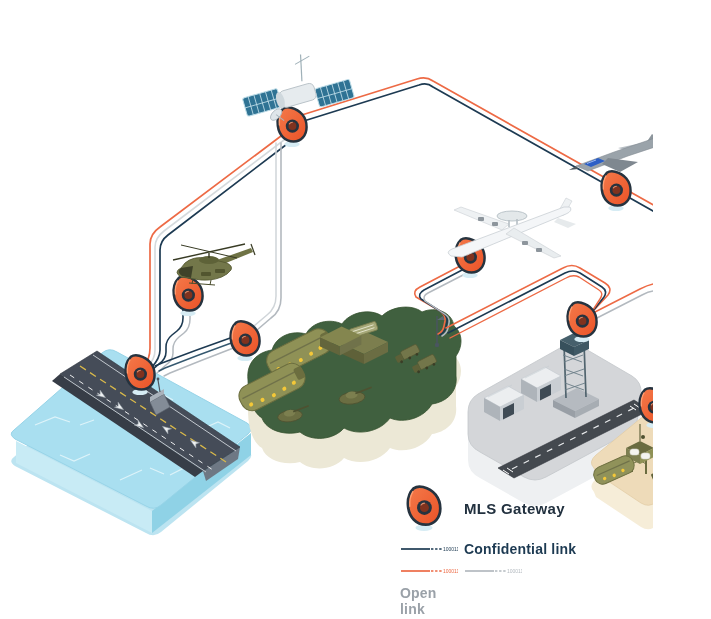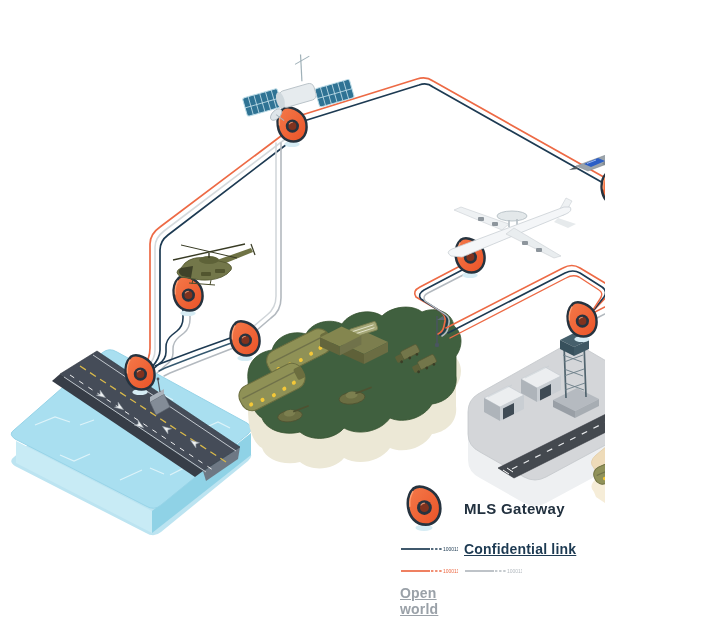--- a/index.html
+++ b/index.html
@@ -1,23 +1,23 @@
 <!DOCTYPE html>
 <html><head>
 <meta charset="utf-8">
 <style>
   html,body{margin:0;padding:0;background:#ffffff;}
   .stage{position:relative;width:605px;height:619px;background:#ffffff;overflow:hidden;
-         font-family:"Liberation Sans",sans-serif;}
+         font-family:"Liberation Sans",sans-serif;padding-left:48px;}
   .stage svg.scene{position:absolute;left:0;top:0;}
   .legend{position:absolute;left:400px;top:484px;display:grid;
           grid-template-columns:60px auto;column-gap:4px;row-gap:9px;align-items:center;}
   .legend .gw-ic{width:40px;height:48px;margin-left:4px;}
   .legend .title{font-size:15px;font-weight:700;letter-spacing:.3px;color:#22313f;}
-  .lbl{font-size:14px;font-weight:700;letter-spacing:.2px;text-decoration:underline;}
+  .lbl{font-size:14px;font-weight:700;letter-spacing:.2px;}
   .c0{color:#1d3a52;}
   .c1{color:#ed6a45;}
   .c2{color:#9aa1a8;}
   .lg-line{display:block;}
 </style>
 </head>
 <body>
 
 <div class="stage">
 <svg class="scene" width="711" height="619" viewBox="0 0 711 619">
@@ -334,15 +334,15 @@
     <line x1="1" y1="5" x2="30" y2="5" stroke-width="1.7" stroke="#ed6a45"></line>
     <line x1="31" y1="5" x2="42" y2="5" stroke-width="1.3" stroke-dasharray="2.4 1.7" stroke="#ed6a45"></line>
     <text x="43" y="7" font-size="5" font-family="Liberation Sans, sans-serif" fill="#ed6a45">100011</text>
   </svg>
 
   <svg class="lg-line" width="58" height="10" viewBox="0 0 58 10">
     <line x1="1" y1="5" x2="30" y2="5" stroke-width="1.7" stroke="#b3b9bf"></line>
     <line x1="31" y1="5" x2="42" y2="5" stroke-width="1.3" stroke-dasharray="2.4 1.7" stroke="#b3b9bf"></line>
     <text x="43" y="7" font-size="5" font-family="Liberation Sans, sans-serif" fill="#b3b9bf">100011</text>
   </svg>
-  <span class="lbl c2">Open world</span>
+  <span class="lbl c2">Open link</span>
 </div>
 </div>
 
 </body></html>

